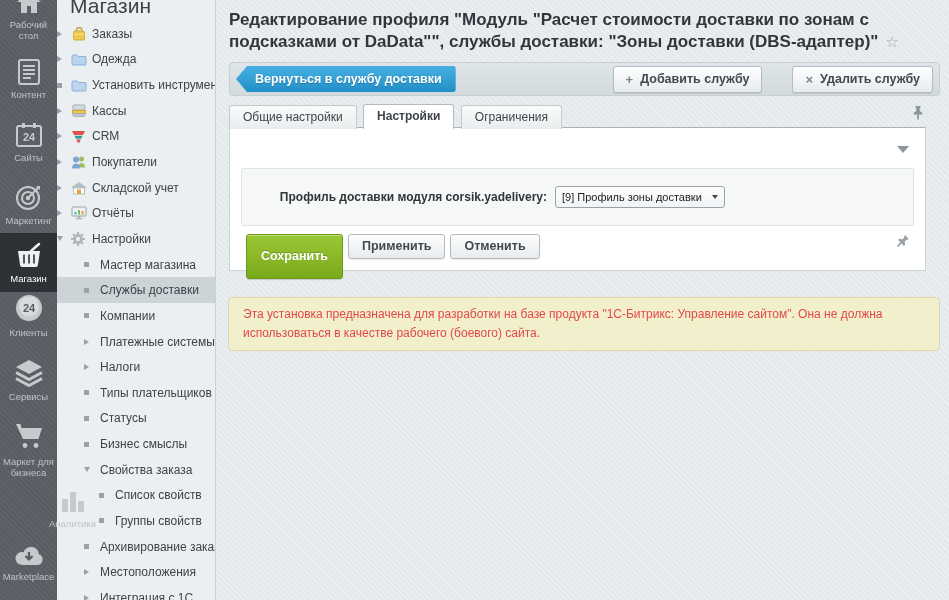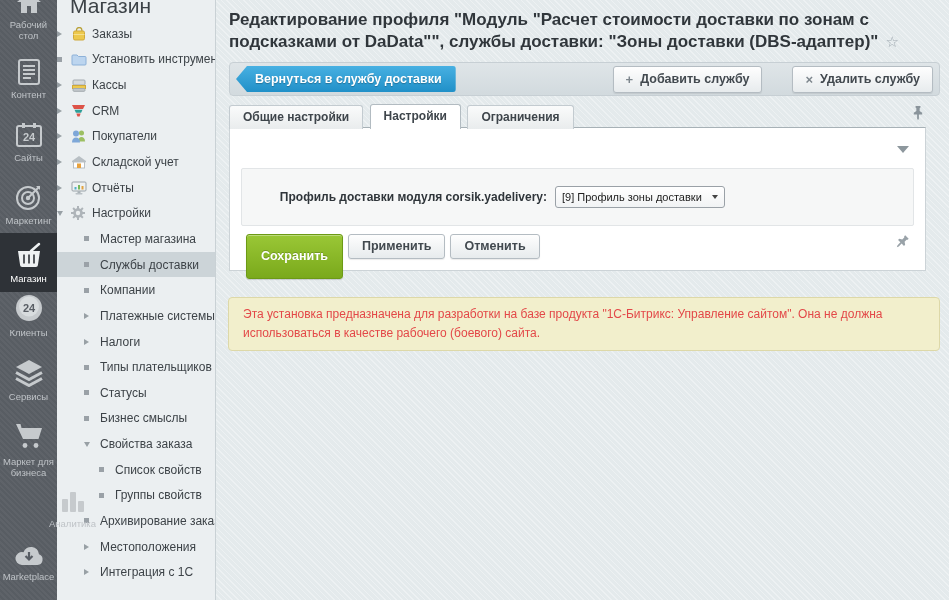--- a/index.html
+++ b/index.html
@@ -38,21 +38,21 @@
             clip-path:polygon(11px 0,100% 0,100% 100%,11px 100%,0 50%);border-radius:0 3px 3px 0;text-shadow:0 1px 1px rgba(0,0,0,.25);}
   .tb-spacer{flex:1;}
   .btn-gray{display:inline-flex;align-items:center;height:25px;padding:0 12px;margin-left:6px;cursor:pointer;
             background:linear-gradient(#fefefe,#e7ebed);border:1px solid #b4bcc2;border-radius:3px;
             font-size:12.5px;font-weight:bold;color:#42494f;box-shadow:0 1px 1px rgba(0,0,0,.08);}
   .btn-gray .glyph{color:#7d868d;margin-right:7px;font-weight:bold;font-size:13px;}
   
   #tabs{position:absolute;left:14px;top:104px;height:24px;z-index:3;}
   .tab{display:inline-block;height:23px;line-height:23px;padding:0 13px;margin-right:2px;vertical-align:bottom;cursor:pointer;
        background:linear-gradient(#fafbfb,#e9eced);border:1px solid #c3cbd0;border-bottom:none;border-radius:3px 3px 0 0;
-       font-size:12px;color:#3e454b;font-weight:bold;}
+       font-size:12px;color:#3e454b;}
   .tab.active{background:#fff;font-weight:bold;height:24px;border-color:#b2bbc1;}
   .pin-v{position:absolute;right:24px;top:105px;width:14px;height:16px;cursor:pointer;}
   .pin-v svg,.pin-d svg{display:block;}
   
   #panel{position:absolute;left:14px;top:127px;width:697px;height:144px;background:#fff;
          border:1px solid #ccd3d7;border-top:1px solid #a7b1b6;box-sizing:border-box;z-index:2;}
   #collapse-caret{position:absolute;right:16px;top:18px;width:0;height:0;cursor:pointer;
                   border-top:7px solid #8d979d;border-left:6px solid transparent;border-right:6px solid transparent;}
   #form-box{position:absolute;left:11px;right:11px;top:40px;height:56px;background:#f6f7f7;border:1px solid #e2e5e7;border-radius:2px;
             display:flex;align-items:center;}
@@ -191,20 +191,29 @@
           <span class="ti">
             <svg width="16" height="14" viewBox="0 0 16 14">
               <path d="M5.5 4.5V3.2a2.7 2.7 0 0 1 5.4 0v1.3" fill="none" stroke="#b9a23c" stroke-width="1.3"></path>
               <rect x="2.5" y="4" width="11" height="9" rx="1.5" fill="#edc94d" stroke="#cfa93c"></rect>
               <path d="M2.5 7.5h11" stroke="#f5e08f"></path>
             </svg>
           </span>
           <span class="tl">Заказы</span>
         </div>
       <div class="trow lvl1">
+          <i class="mk r"></i>
+          <span class="ti">
+            <svg width="16" height="13" viewBox="0 0 16 13">
+              <path d="M1 3a1 1 0 0 1 1-1h4l1.5 1.5H14a1 1 0 0 1 1 1V11a1 1 0 0 1-1 1H2a1 1 0 0 1-1-1z" fill="#bcd5ef" stroke="#8db1d8"></path>
+            </svg>
+          </span>
+          <span class="tl">Одежда</span>
+        </div>
+      <div class="trow lvl1">
           <i class="mk b"></i>
           <span class="ti">
             <svg width="16" height="13" viewBox="0 0 16 13">
               <path d="M1 3a1 1 0 0 1 1-1h4l1.5 1.5H14a1 1 0 0 1 1 1V11a1 1 0 0 1-1 1H2a1 1 0 0 1-1-1z" fill="#bcd5ef" stroke="#8db1d8"></path>
             </svg>
           </span>
           <span class="tl">Установить инструменты и</span>
         </div>
       <div class="trow lvl1">
           <i class="mk r"></i>

